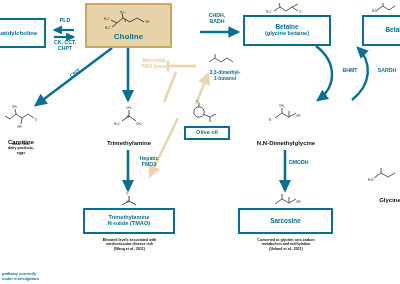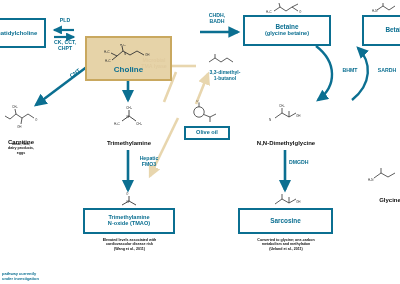--- a/index.html
+++ b/index.html
@@ -6,21 +6,21 @@
   body{width:400px;height:284px;overflow:hidden;
        font-family:"Liberation Sans",sans-serif;}
   #stage{position:relative;width:400px;height:284px;background:#fff;}
 
   .node{position:absolute;box-sizing:border-box;}
 
   
   .boxed{border:2px solid #0b6f91;background:#fff;
          display:flex;align-items:center;justify-content:center;
          text-align:center;line-height:1.05;}
-  .boxed.filled{background:#e6d3a8;border-color:#c9a85f;margin-top:33px;}
+  .boxed.filled{background:#e6d3a8;border-color:#c9a85f;}
 
   .lbl-blue{color:#0b6f91;font-weight:bold;}
   .lbl-dark{color:#111;font-weight:bold;}
 
   
   .cap{position:absolute;text-align:center;color:#111;
        font-size:3.6px;font-weight:bold;line-height:1.25;}
 
   
   .mol{position:absolute;}

